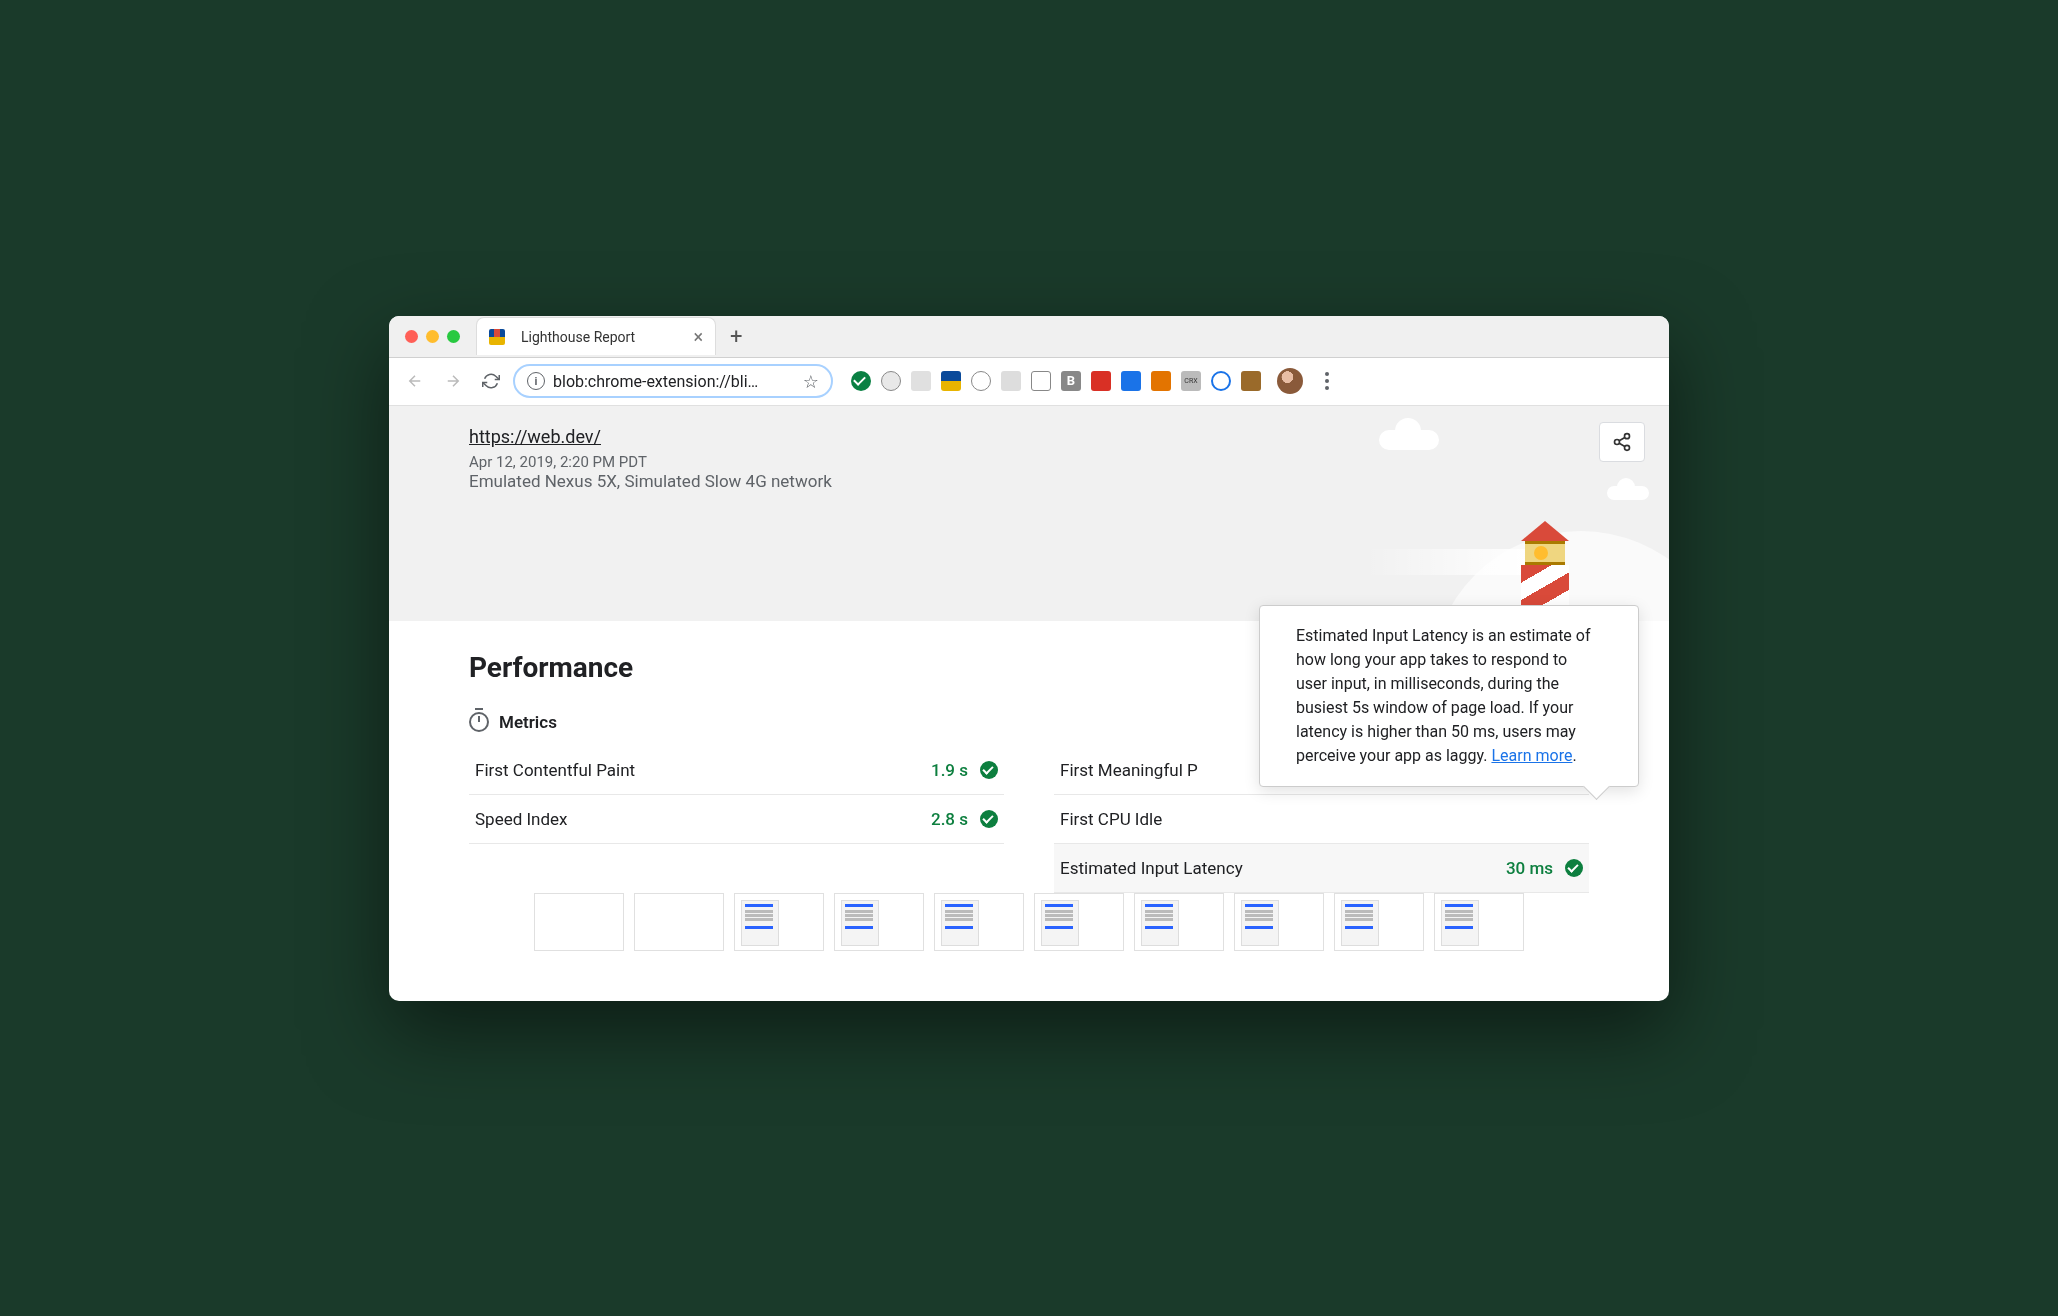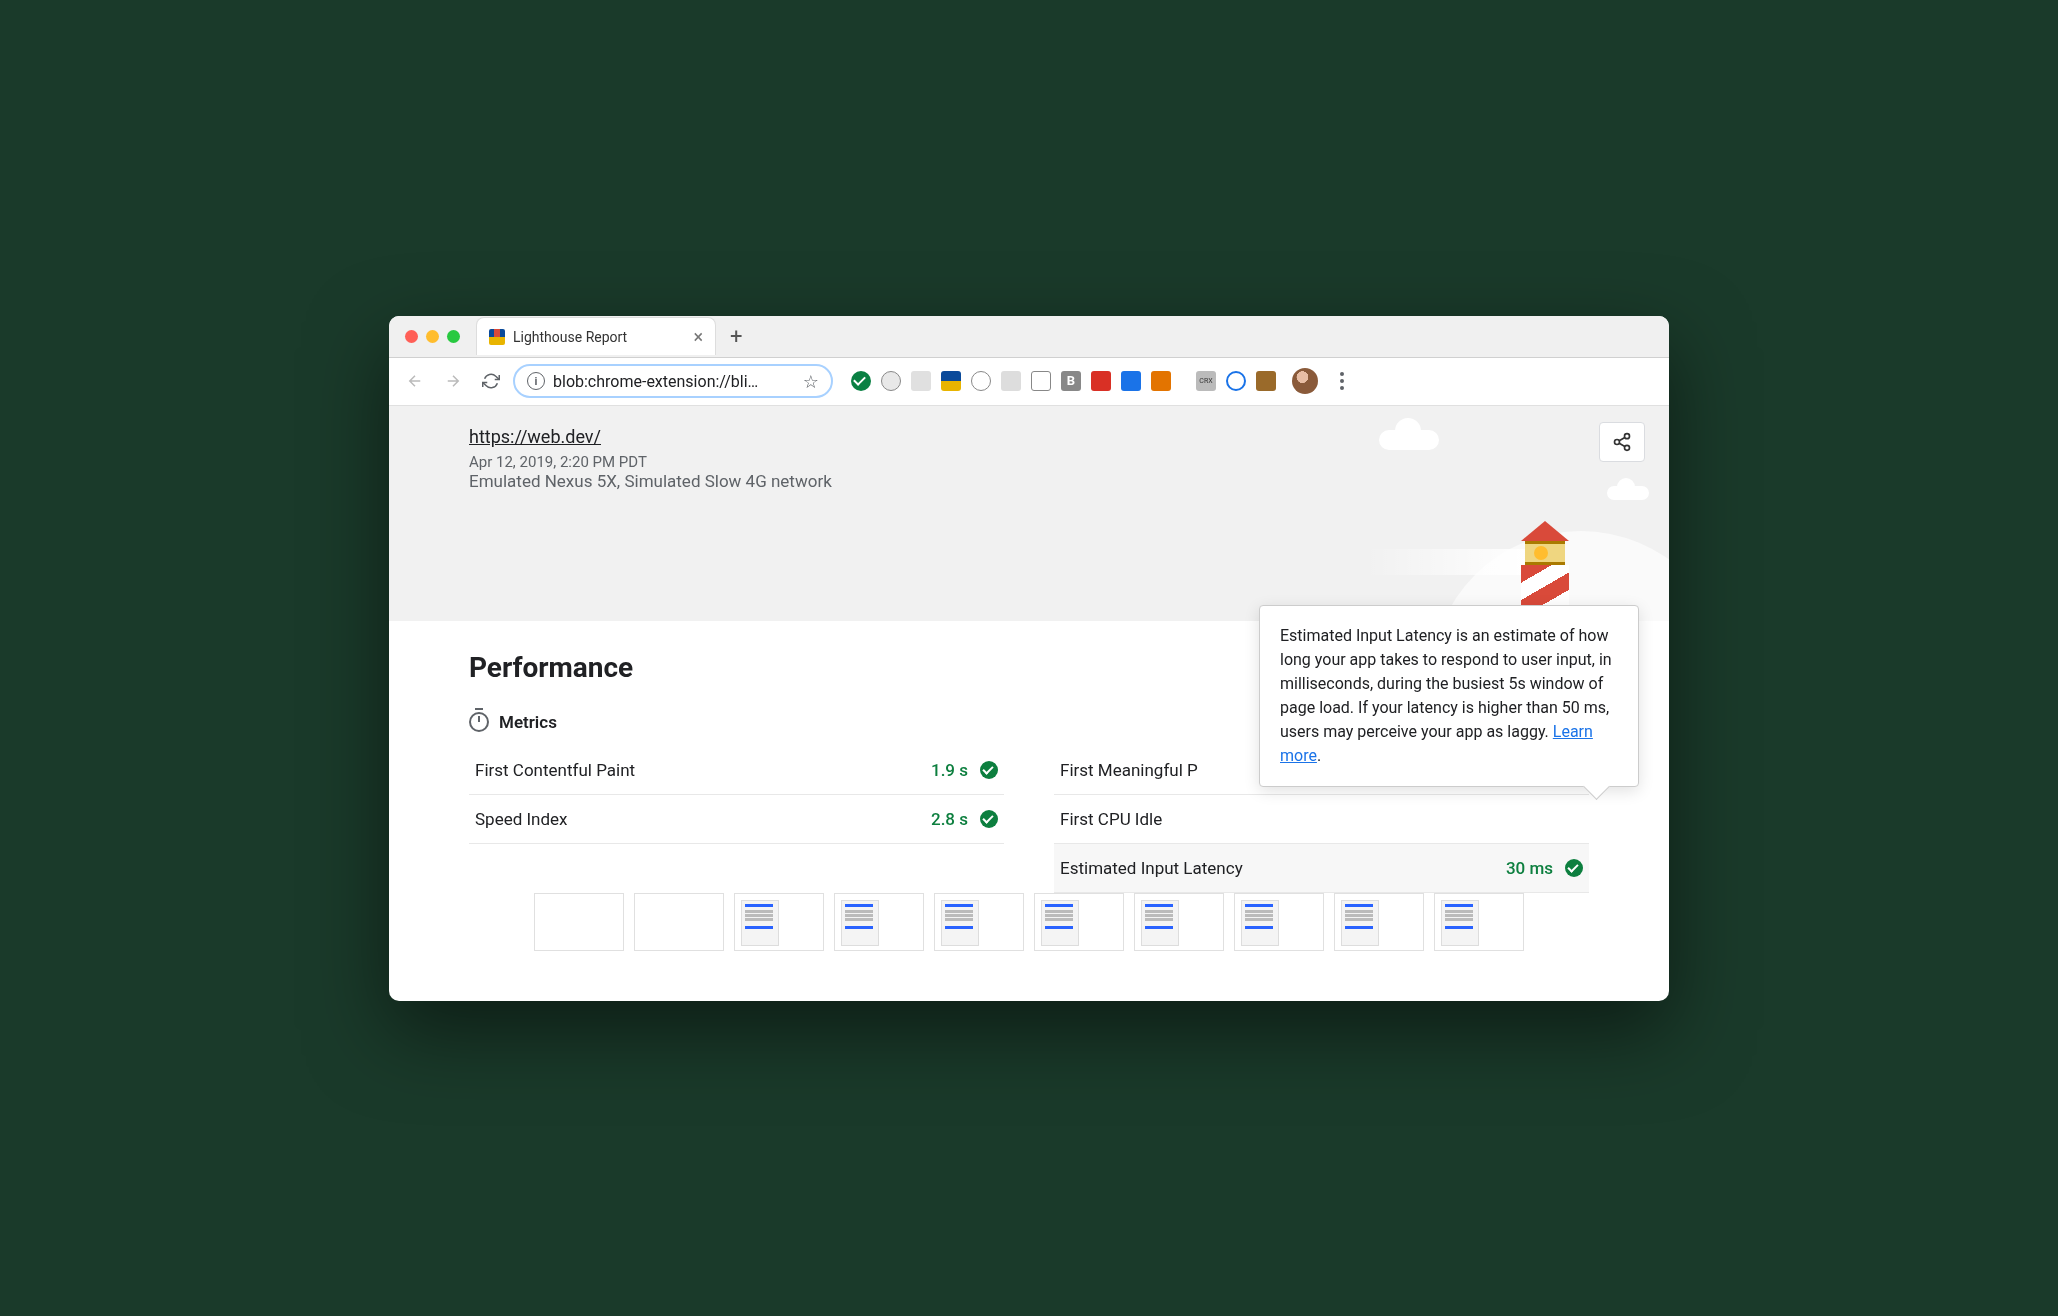--- a/index.html
+++ b/index.html
@@ -4,21 +4,21 @@
 <style>
 * { box-sizing: border-box; margin: 0; padding: 0; }
 body { font-family: -apple-system, BlinkMacSystemFont, "Segoe UI", Roboto, Arial, sans-serif; background: #1a3a2a; display: flex; align-items: center; justify-content: center; min-height: 100vh; padding: 40px; }
 .window { width: 1280px; background: #fff; border-radius: 10px; box-shadow: 0 30px 80px rgba(0,0,0,0.5); overflow: hidden; position: relative; }
 .titlebar { height: 42px; background: #f0f0f0; display: flex; align-items: center; border-bottom: 1px solid #d0d0d0; }
 .traffic-lights { display: flex; gap: 8px; padding: 0 16px; }
 .tl { width: 13px; height: 13px; border-radius: 50%; }
 .tl.red { background: #ff5f57; }
 .tl.yellow { background: #ffbd2e; }
 .tl.green { background: #28c940; }
-.tab { height: 38px; background: #fff; border-radius: 8px 8px 0 0; display: flex; align-items: center; padding: 8px 12px; margin-top: 0; font-size: 14px; color: #333; gap: 8px; border: 1px solid #ddd; border-bottom: none; min-width: 240px; }
+.tab { height: 38px; background: #fff; border-radius: 8px 8px 0 0; display: flex; align-items: center; padding: 8px 12px; margin-top: 0; font-size: 14px; color: #333; gap: 16px; border: 1px solid #ddd; border-bottom: none; min-width: 240px; }
 .tab-icon { width: 16px; height: 16px; background: linear-gradient(to bottom, #0a4a9a 50%, #e8b400 50%); border-radius: 2px; position: relative; }
 .tab-icon::after { content:''; position:absolute; left:5px; top:0; width:6px; height:8px; background:#d94a3a; }
 .tab-title { flex: 1; }
 .tab-close { color: #777; font-size: 18px; cursor: pointer; }
 .new-tab { color: #555; font-size: 22px; padding: 0 14px; cursor: pointer; }
 .toolbar { height: 48px; background: #fff; display: flex; align-items: center; padding: 0 10px; gap: 6px; border-bottom: 1px solid #e0e0e0; }
 .nav-btn { width: 32px; height: 32px; display: flex; align-items: center; justify-content: center; color: #5f6368; cursor: pointer; border-radius: 50%; }
 .nav-btn.disabled { color: #bbb; }
 .nav-btn svg { width: 18px; height: 18px; }
 .addr { flex: 0 0 320px; height: 34px; border: 2px solid #a8d1ff; border-radius: 17px; display: flex; align-items: center; padding: 0 12px; color: #202124; font-size: 16px; gap: 8px; }
@@ -32,21 +32,21 @@
 .ext.gray1 { background: #e8e8e8; border: 1.5px solid #888; border-radius: 50%; }
 .ext.gray2 { background: #e0e0e0; border-radius: 3px; }
 .ext.lh { background: linear-gradient(to bottom, #0a4a9a 50%, #e8b400 50%); }
 .ext.brackets { border: 1.5px solid #888; border-radius: 50%; }
 .ext.dots { background: #ddd; }
 .ext.laptop { border: 1.5px solid #888; }
 .ext.b { background: #888; color: #fff; font-weight: bold; font-size: 13px; text-align: center; line-height: 20px; }
 .ext.red-spiral { background: #d93025; border-radius: 3px; }
 .ext.shield { background: #1a73e8; border-radius: 3px; }
 .ext.orange { background: #e37400; }
-.ext.crx { background: #bbb; font-size: 7px; text-align: center; line-height: 20px; color: #333; margin-left: 15px; }
+.ext.crx { background: #bbb; font-size: 7px; text-align: center; line-height: 20px; color: #333; }
 .ext.blue-ring { border: 2px solid #1a73e8; border-radius: 50%; }
 .ext.brown { background: #9a6a2a; }
 .avatar { width: 26px; height: 26px; border-radius: 50%; background: radial-gradient(circle at 40% 35%, #e8bda4 25%, #8a5a3a 26%); margin-left: 10px; }
 .menu-dots { width: 24px; display: flex; flex-direction: column; align-items: center; gap: 3px; cursor: pointer; margin-left: 6px; }
 .menu-dots span { width: 4px; height: 4px; background: #5f6368; border-radius: 50%; }
 
 .header-band { background: #f1f1f1; padding: 20px 80px 0; position: relative; height: 215px; overflow: hidden; }
 .report-url { font-size: 18px; color: #202124; text-decoration: underline; }
 .report-ts { font-size: 15px; color: #5f6368; margin-top: 6px; }
 .report-env { font-size: 17px; color: #5f6368; }
@@ -80,21 +80,21 @@
 .metric-val { color: #0d7f3f; font-weight: 500; display: flex; align-items: center; gap: 12px; }
 .check { width: 18px; height: 18px; background: #0d7f3f; border-radius: 50%; position: relative; flex-shrink: 0; }
 .check::after { content:''; position:absolute; left:5px; top:3px; width:4px; height:8px; border:solid #fff; border-width:0 2.5px 2.5px 0; transform: rotate(45deg); }
 .footnote { text-align: right; color: #5f6368; font-size: 16px; margin: 16px 6px 20px; }
 
 .filmstrip { display: flex; gap: 10px; justify-content: center; padding: 0 0 20px; }
 .frame { width: 90px; height: 58px; border: 1px solid #e0e0e0; background: #fff; position: relative; }
 .frame.has::before { content:''; position:absolute; left:6px; top:6px; width:36px; height:44px; background:#f4f4f4; border:1px solid #ddd; }
 .frame.has::after { content:''; position:absolute; left:10px; top:10px; width:28px; height:3px; background:#2962ff; box-shadow: 0 6px 0 #bbb, 0 10px 0 #bbb, 0 14px 0 #bbb, 0 22px 0 #2962ff; }
 
-.tooltip { position: absolute; right: 30px; top: -16px; width: 380px; background: #fff; border: 1px solid #ccc; border-radius: 4px; padding: 18px 20px; font-size: 16px; color: #202124; line-height: 1.5; box-shadow: 0 4px 16px rgba(0,0,0,0.12); z-index: 10; }
+.tooltip { position: absolute; right: 30px; top: -16px; width: 380px; background: #fff; border: 1px solid #ccc; border-radius: 4px; padding: 18px 36px; font-size: 16px; color: #202124; line-height: 1.5; box-shadow: 0 4px 16px rgba(0,0,0,0.12); z-index: 10; }
 .tooltip a { color: #1a73e8; text-decoration: underline; }
 .tooltip::after { content:''; position:absolute; bottom:-10px; right:32px; width:18px; height:18px; background:#fff; border-right:1px solid #ccc; border-bottom:1px solid #ccc; transform: rotate(45deg); }
 </style>
 </head>
 <body>
 
 <div class="window">
 
   <div class="titlebar">
     <div class="traffic-lights">

